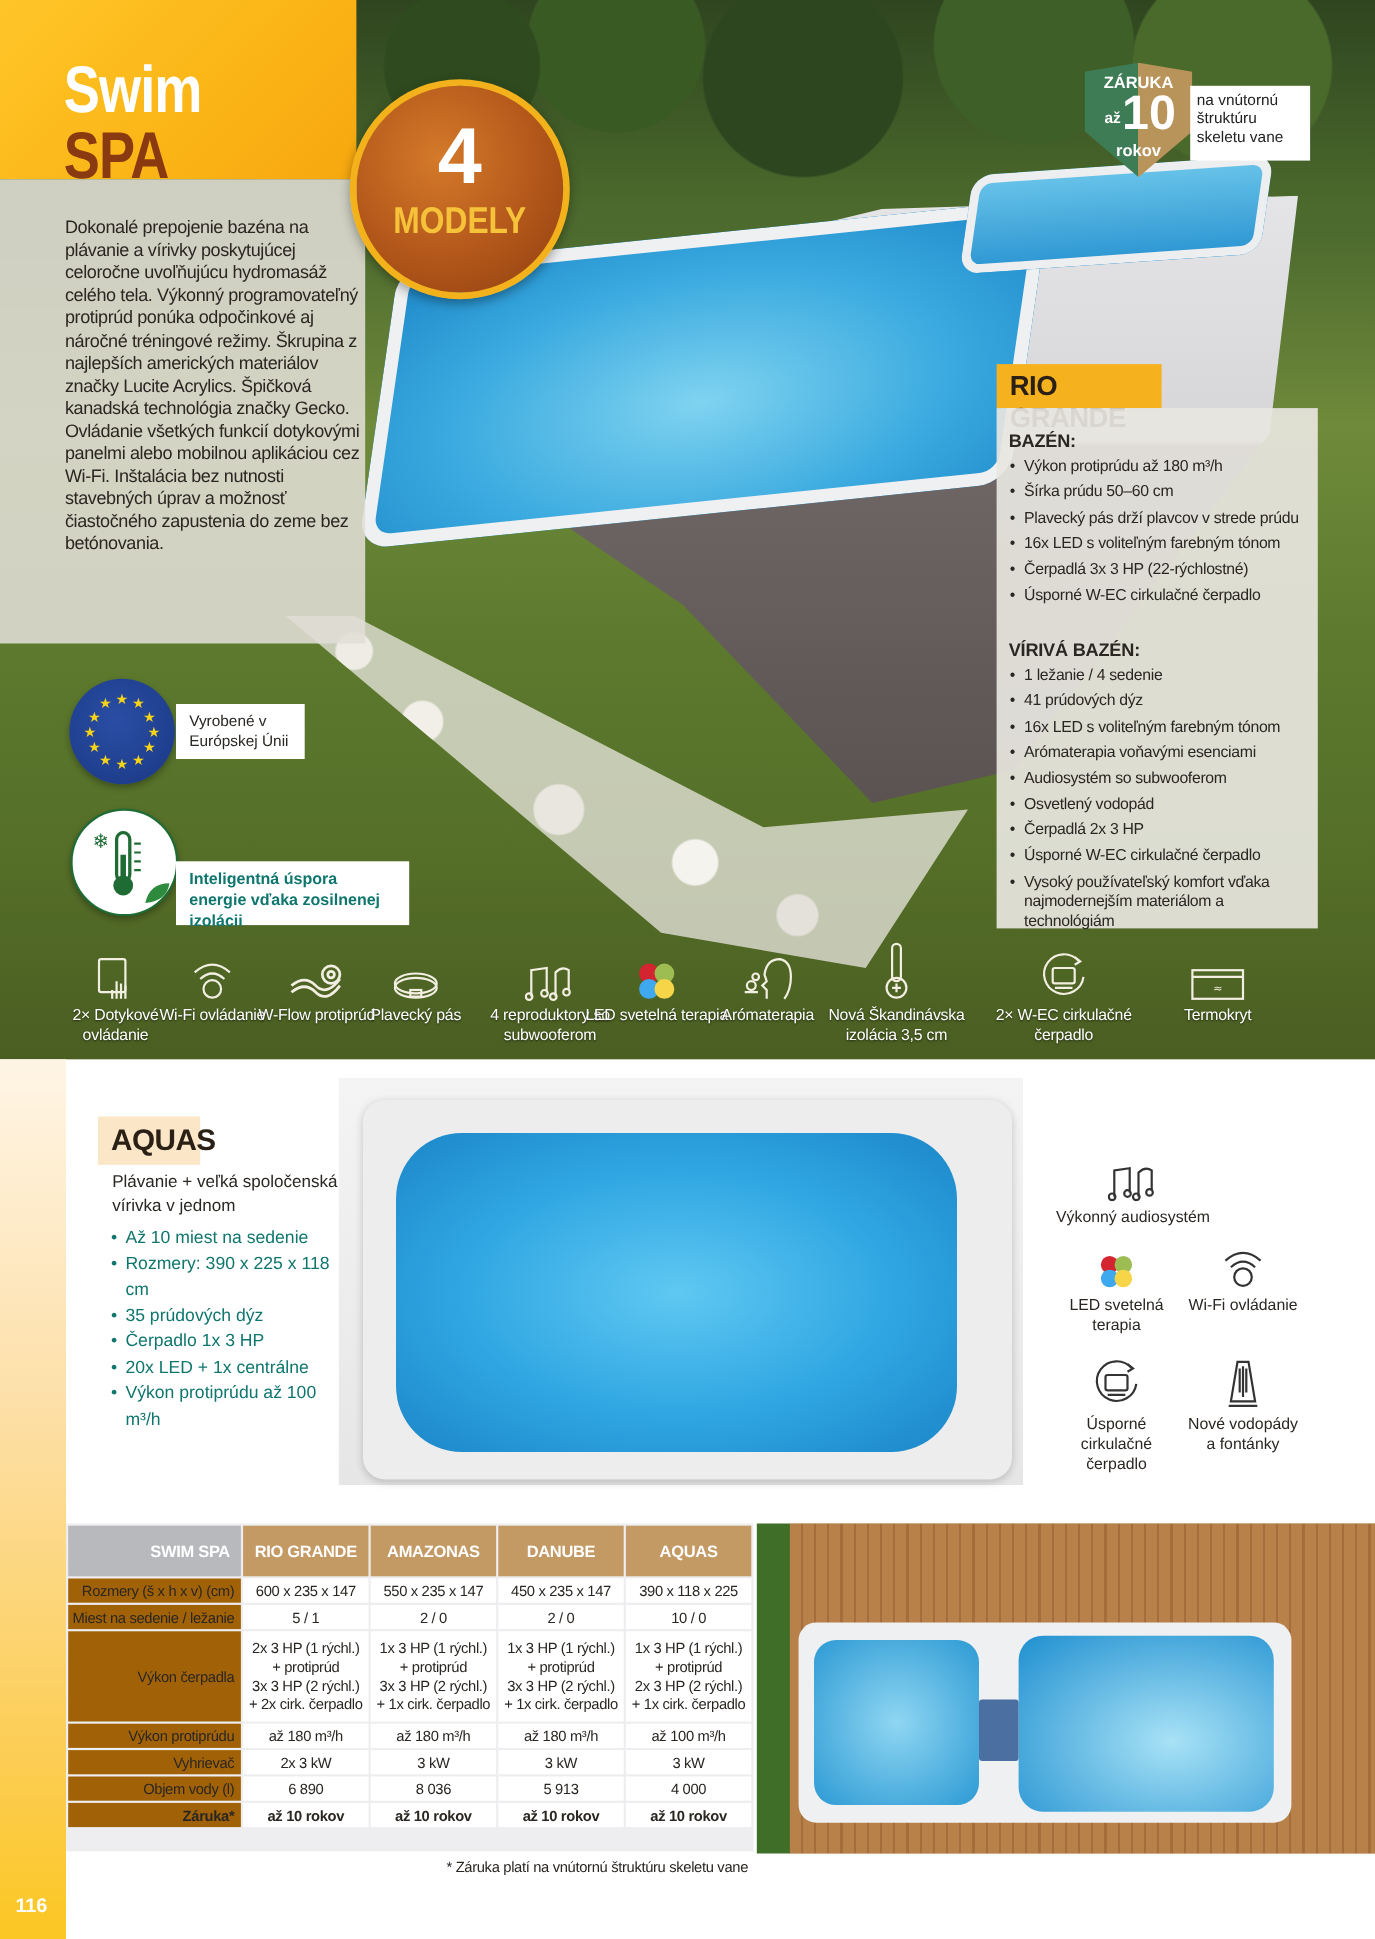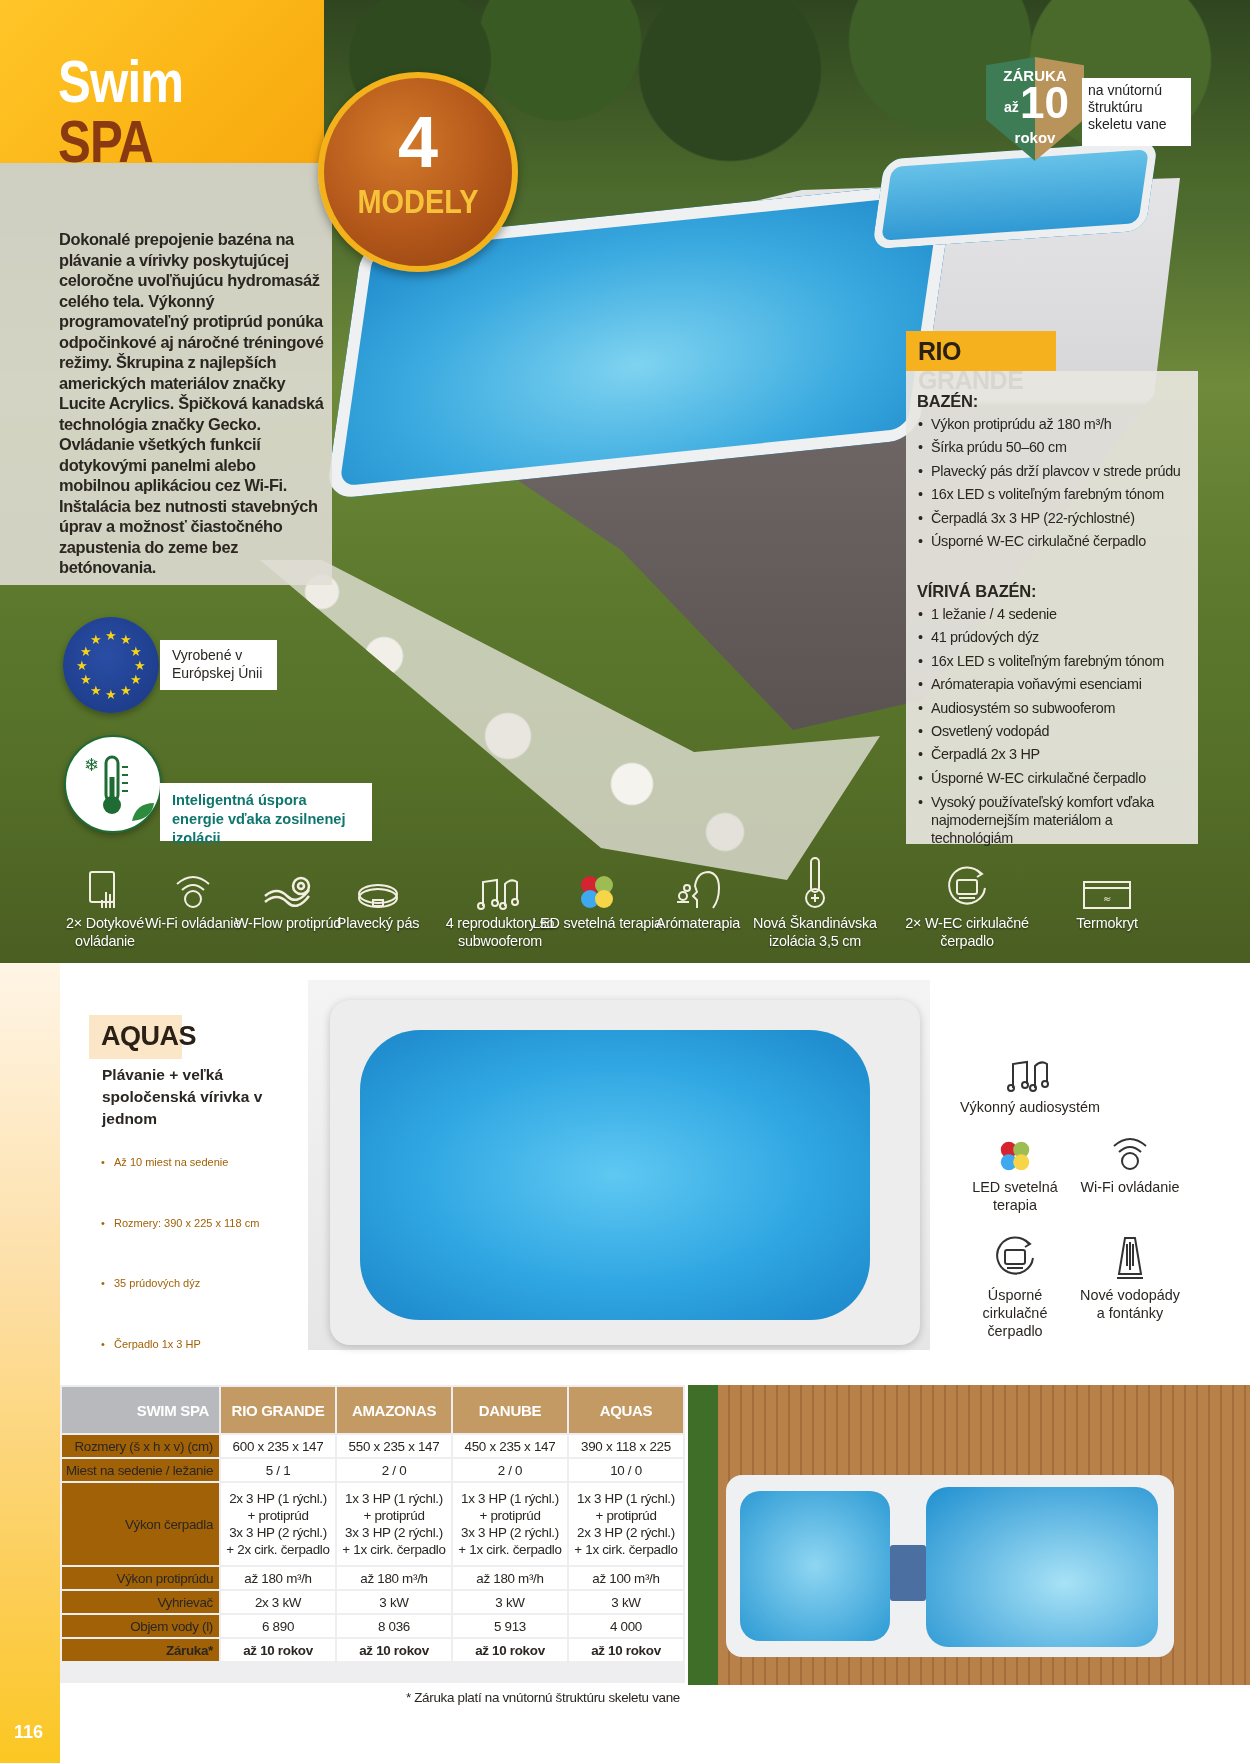--- a/index.html
+++ b/index.html
@@ -65,23 +65,22 @@
   }
   .title .w { color: #fff; }
   .title .b { color: #8a3a10; }
 
   .intro-panel {
     position: absolute; left: 0; top: 163px; width: 332px; height: 422px;
     background: rgba(225,222,214,0.88);
   }
   .intro-text {
     position: absolute; left: 59px; top: 197px; width: 270px;
-    font-size: 16.4px; font-weight: 700; line-height: 20.5px; color: #2b2622;
+    font-size: 16.4px; font-weight: 400; line-height: 20.5px; color: #2b2622;
     letter-spacing: -0.35px;
-    margin-top: 32px;
   }
 
   
   .badge4 {
     position: absolute; left: 318px; top: 72px; width: 200px; height: 200px; border-radius: 50%;
     background: radial-gradient(circle at 40% 35%, #d47a2a 0%, #b2571a 55%, #8f3e10 100%);
     border: 6px solid #f3b21b;
     box-shadow: 0 4px 10px rgba(0,0,0,0.35);
     text-align: center; color: #fff;
   }
@@ -164,23 +163,23 @@
   }
   .aquas-water {
     position: absolute; left: 360px; top: 1030px; width: 510px; height: 290px; border-radius: 60px;
     background: radial-gradient(ellipse at 50% 50%, #5fc8f2 0%, #2fa6e2 55%, #1c86c8 100%);
   }
 
   .aquas-label {
     position: absolute; left: 89px; top: 1015px; width: 93px; height: 44px;
     background: #fbe7c8; font-size: 27px; font-weight: 700; color: #2a2016; padding: 6px 12px; letter-spacing: -0.5px;
   }
-  .aquas-sub { position: absolute; left: 102px; top: 1064px; width: 210px; font-size: 15.5px; line-height: 22px; font-weight: 700; color: #2a2622; }
+  .aquas-sub { position: absolute; left: 102px; top: 1064px; width: 210px; font-size: 15.5px; line-height: 22px; font-weight: 400; color: #2a2622; }
   .aquas-list { position: absolute; left: 100px; top: 1114px; width: 220px; }
-  .aquas-list li { list-style: none; font-size: 11px; line-height: 23.5px; padding-left: 14px; position: relative; color: #a16207; margin-top: 37px; }
+  .aquas-list li { list-style: none; font-size: 16px; line-height: 23.5px; padding-left: 14px; position: relative; color: #0f766e; }
   .aquas-list li::before { content: "•"; position: absolute; left: 1px; }
 
   .aquas-feat { position: absolute; text-align: center; color: #2a2622; font-size: 14.4px; line-height: 18px; }
   .aquas-feat .ico { display: flex; justify-content: center; align-items: flex-end; height: 40px; margin-bottom: 6px; }
 
   
   .table-wrap { position: absolute; left: 60px; top: 1385px; width: 625px; }
   table.cmp { border-collapse: separate; border-spacing: 2px 2px; width: 100%; }
   table.cmp th, table.cmp td { font-size: 13.4px; padding: 0 4px; text-align: center; color: #2a2622; letter-spacing: -0.3px; }
   table.cmp thead th { background: #c49a64; color: #fff; height: 46px; font-size: 15px; font-weight: 700; }

